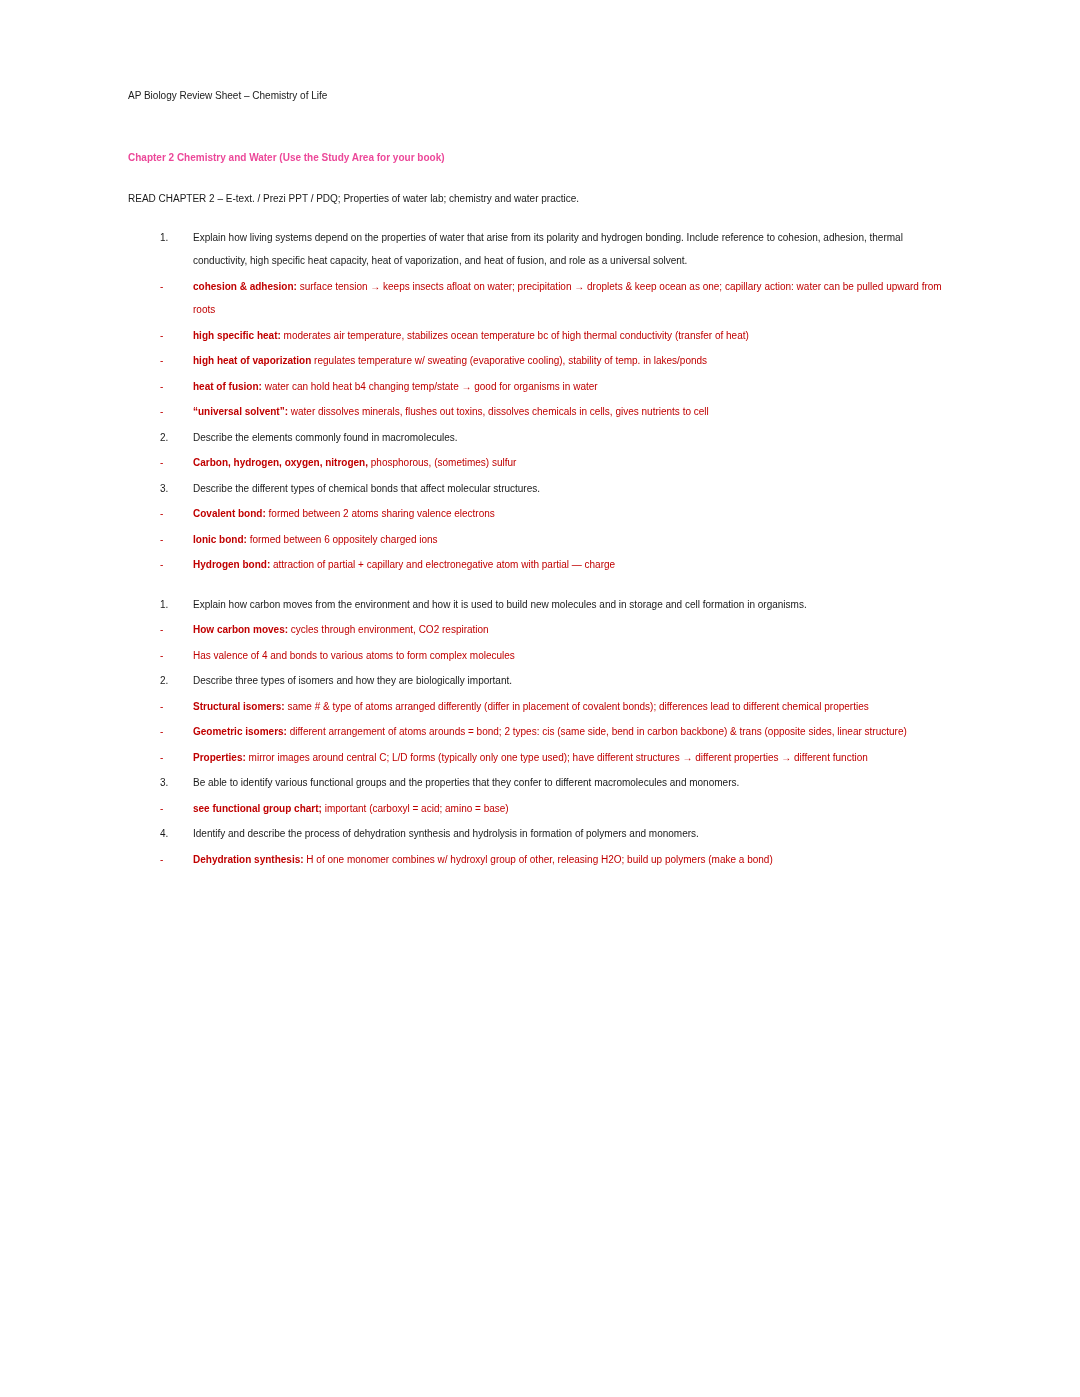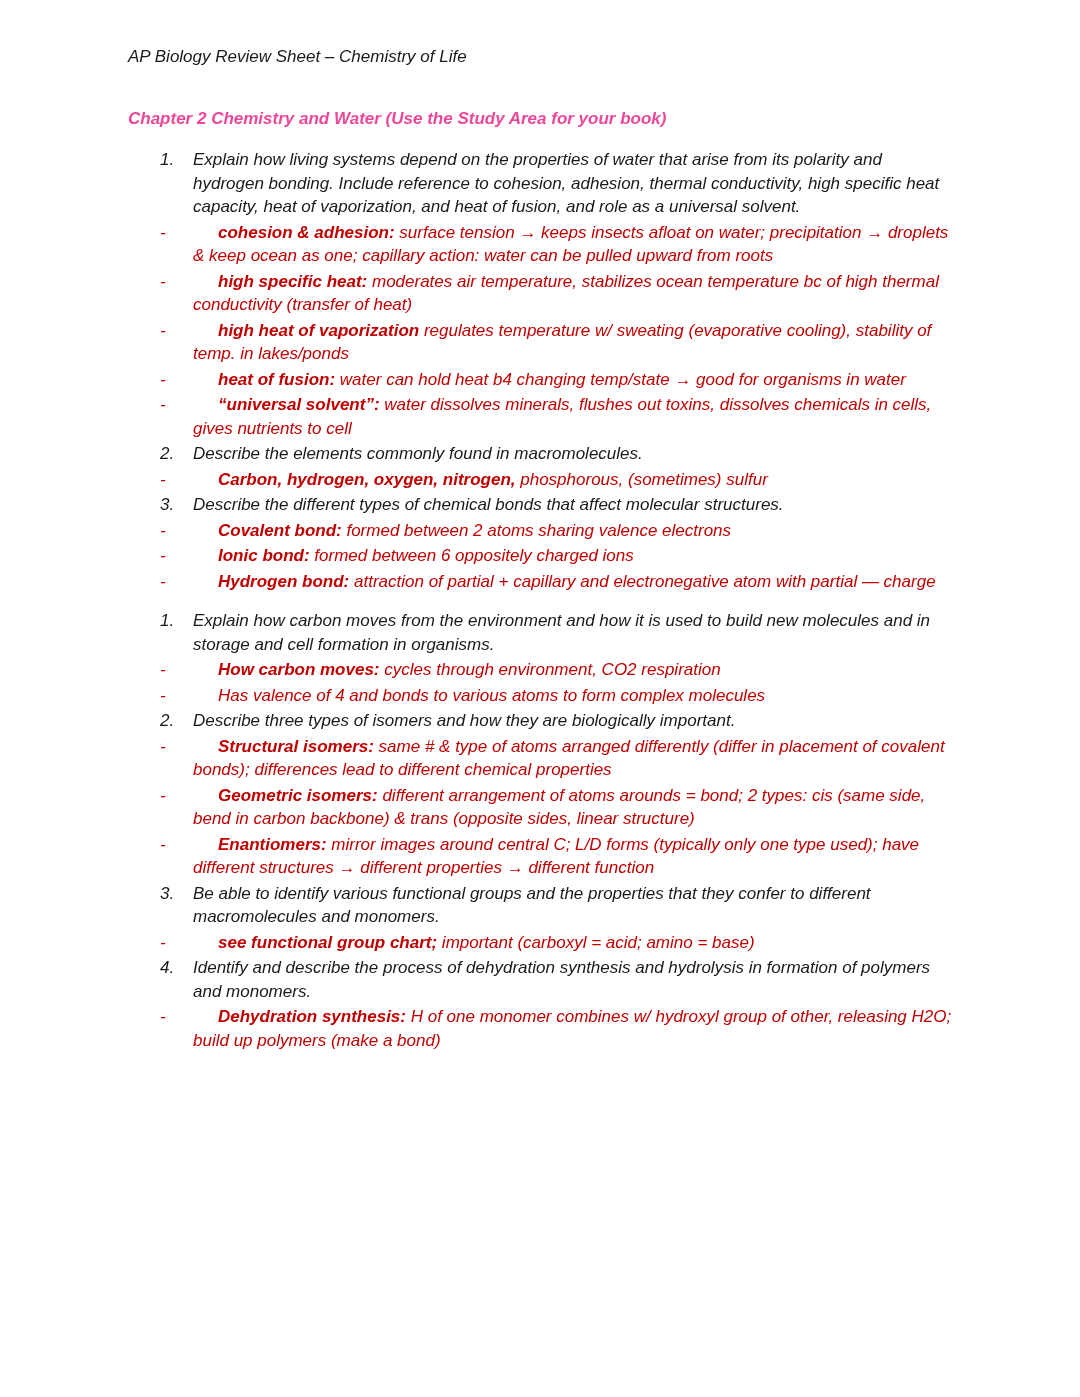--- a/index.html
+++ b/index.html
@@ -8,25 +8,24 @@
     height: 1397px;
     background: #ffffff;
     font-family: "Liberation Sans", "DejaVu Sans", sans-serif;
     color: #1a1a1a;
     -webkit-font-smoothing: antialiased;
   }
   .page {
     box-sizing: border-box;
     width: 1080px;
     height: 1397px;
-    padding: 45px 125px 40px 128px;
-    font-size: 17px;
+    padding: 84px 125px 40px 128px;
+    font-size: 10px;
     line-height: 23.5px;
     overflow: hidden;
-    font-style: italic;
   }
   .doc-title {
     margin: 0 0 38px 0;
     font-weight: 400;
   }
   .section-heading {
     margin: 0 0 18px 0;
     font-weight: 700;
     color: #ec4899;
   }
@@ -41,30 +40,31 @@
     margin: 0 0 2px 0;
   }
   .li .marker {
     flex: 0 0 33px;
     margin-left: 32px;
   }
   .li .body {
     flex: 1;
   }
   .red { color: #c00000; }
-  .red b { color: #c00000; font-weight: 700; margin-left: 25px; }
+  .red b { color: #c00000; font-weight: 700; }
 </style>
 </head>
 <body>
 
 <div class="page">
 
   <p class="doc-title">AP Biology Review Sheet – Chemistry of Life</p>
 
   <p class="section-heading">Chapter 2 Chemistry and Water (Use the Study Area for your book)</p>
+  <p class="intro">READ CHAPTER 2 – E-text. / Prezi PPT / PDQ; Properties of water lab; chemistry and water practice.</p>
 
   <div class="list">
     <div class="li">
       <span class="marker">1.</span>
       <div class="body">Explain how living systems depend on the properties of water that arise from its polarity and hydrogen bonding.  Include reference to cohesion, adhesion, thermal conductivity, high specific heat capacity, heat of vaporization, and heat of fusion, and role as a universal solvent.</div>
     </div>
     <div class="li red">
       <span class="marker">-</span>
       <div class="body"><b>cohesion &amp; adhesion:</b><span> surface tension → keeps insects afloat on water; precipitation → droplets &amp; keep ocean as one; capillary action: water can be pulled upward from roots</span></div>
     </div>
@@ -131,21 +131,21 @@
     <div class="li red">
       <span class="marker">-</span>
       <div class="body"><b>Structural isomers:</b><span> same # &amp; type of atoms arranged differently (differ in placement of covalent bonds); differences lead to different chemical properties</span></div>
     </div>
     <div class="li red">
       <span class="marker">-</span>
       <div class="body"><b>Geometric isomers:</b><span> different arrangement of atoms arounds = bond; 2 types: cis (same side, bend in carbon backbone) &amp; trans (opposite sides, linear structure)</span></div>
     </div>
     <div class="li red">
       <span class="marker">-</span>
-      <div class="body"><b>Enantiomers:</b><span> mirror images around central C; L/D forms (typically only one type used); have different structures → different properties → different function</span></div>
+      <div class="body"><b>Properties:</b><span> mirror images around central C; L/D forms (typically only one type used); have different structures → different properties → different function</span></div>
     </div>
     <div class="li">
       <span class="marker">3.</span>
       <div class="body">Be able to identify various functional groups and the properties that they confer to different macromolecules and monomers.</div>
     </div>
     <div class="li red">
       <span class="marker">-</span>
       <div class="body"><b>see functional group chart;</b><span> important (carboxyl = acid; amino = base)</span></div>
     </div>
     <div class="li">

